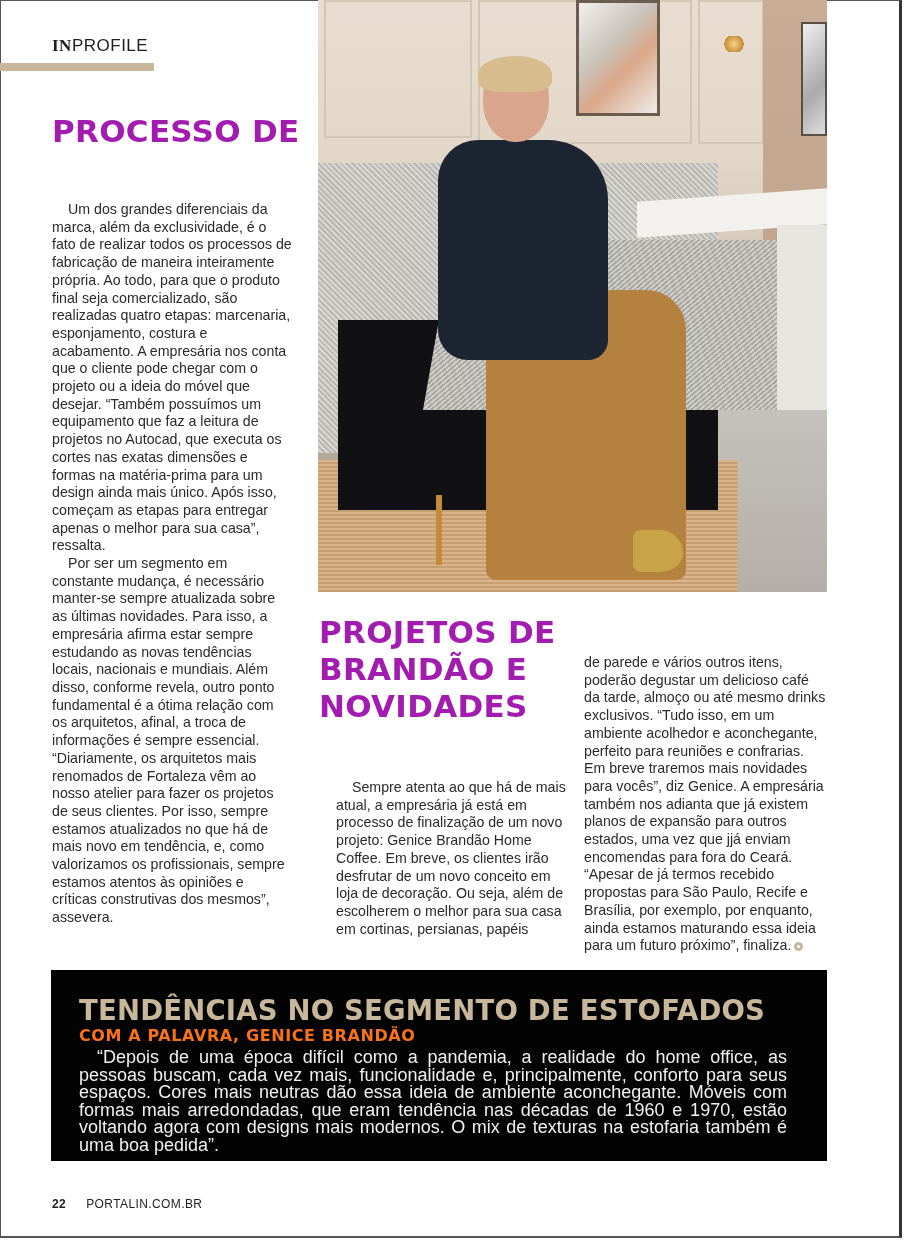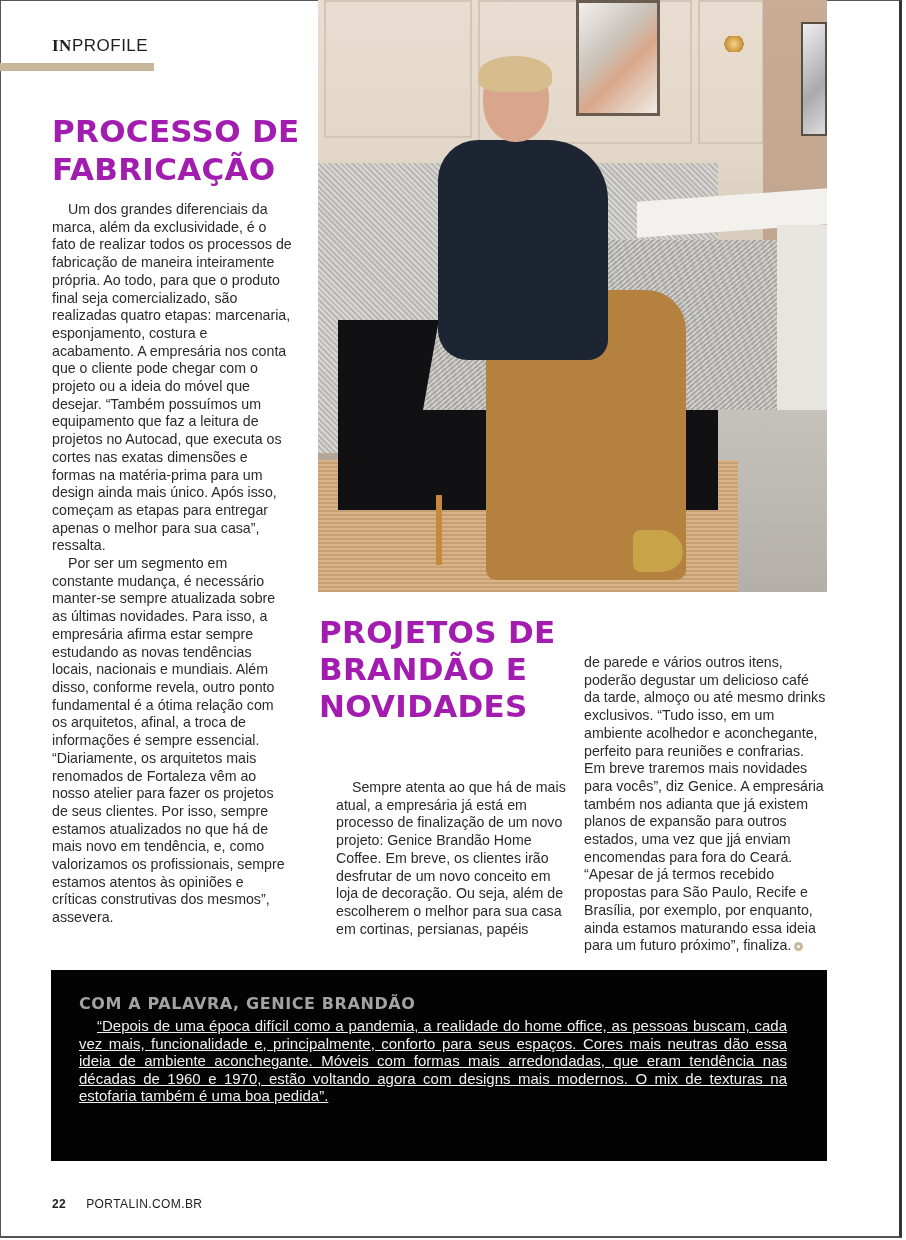--- a/index.html
+++ b/index.html
@@ -136,47 +136,46 @@
   .trends-box {
     position: absolute; left: 51px; top: 970px; width: 776px; height: 191px;
     background: #030303; box-sizing: border-box; padding: 24px 28px 0 28px;
   }
   .trends-title {
     margin: 0; color: #c9b79c; font-size: 27.5px; line-height: 32px; font-weight: 800;
     letter-spacing: 0.2px;
     font-family: "DejaVu Sans", "Liberation Sans", sans-serif;
   }
   .trends-subtitle {
-    margin: 0; color: #a3a3a3; font-size: 16px; line-height: 19px; font-weight: 700;
+    margin: 0; color: #f97316; font-size: 16px; line-height: 19px; font-weight: 700;
     letter-spacing: 0.6px;
     font-family: "DejaVu Sans", "Liberation Sans", sans-serif;
   }
   .trends-quote {
-    margin: 4px 12px 0 0; color: #f0f0f0; font-size: 15px; line-height: 17.6px;
-    text-indent: 18px; text-align: justify; text-decoration: underline;
+    margin: 4px 12px 0 0; color: #f0f0f0; font-size: 18px; line-height: 17.6px;
+    text-indent: 18px; text-align: justify;
   }
 
   .folio {
     position: absolute; left: 52px; top: 1197px; font-size: 12px; letter-spacing: 0.4px; color: #222;
   }
   .folio b { font-weight: 700; margin-right: 20px; }
 </style>
 </head>
 <body>
 
 <div class="page-frame"></div>
 
 <div class="section-tag">
   <b>IN</b><span class="light">PROFILE</span>
 </div>
 <div class="tag-bar"></div>
 
 <h2 class="headline h-left">
   <span>PROCESSO DE</span><br>
-  <span>FABRICAÇÃO</span>
 </h2>
 
 <div class="body-col col-left">
   <p>Um dos grandes diferenciais da marca, além da exclusividade, é o fato de realizar todos os processos de fabricação de maneira inteiramente própria. Ao todo, para que o produto final seja comercializado, são realizadas quatro etapas: marcenaria, esponjamento, costura e acabamento. A empresária nos conta que o cliente pode chegar com o projeto ou a ideia do móvel que desejar. “Também possuímos um equipamento que faz a leitura de projetos no Autocad, que executa os cortes nas exatas dimensões e formas na matéria-prima para um design ainda mais único. Após isso, começam as etapas para entregar apenas o melhor para sua casa”, ressalta.</p>
   <p>Por ser um segmento em constante mudança, é necessário manter-se sempre atualizada sobre as últimas novidades. Para isso, a empresária afirma estar sempre estudando as novas tendências locais, nacionais e mundiais. Além disso, conforme revela, outro ponto fundamental é a ótima relação com os arquitetos, afinal, a troca de informações é sempre essencial. “Diariamente, os arquitetos mais renomados de Fortaleza vêm ao nosso atelier para fazer os projetos de seus clientes. Por isso, sempre estamos atualizados no que há de mais novo em tendência, e, como valorizamos os profissionais, sempre estamos atentos às opiniões e críticas construtivas dos mesmos”, assevera.</p>
 </div>
 
 <div class="photo" aria-label="Woman in navy pinstripe blazer and camel trousers seated on a grey upholstered bench in a decorated room">
   <div class="wall-panel" style="left:6px;top:0;width:144px;height:134px;"></div>
   <div class="wall-panel" style="left:160px;top:0;width:210px;height:140px;"></div>
@@ -208,19 +207,20 @@
 
 <div class="body-col col-mid">
   <p>Sempre atenta ao que há de mais atual, a empresária já está em processo de finalização de um novo projeto: Genice Brandão Home Coffee. Em breve, os clientes irão desfrutar de um novo conceito em loja de decoração. Ou seja, além de escolherem o melhor para sua casa em cortinas, persianas, papéis</p>
 </div>
 
 <div class="body-col col-right">
   <p><span>de parede e vários outros itens, poderão degustar um delicioso café da tarde, almoço ou até mesmo drinks exclusivos. “Tudo isso, em um ambiente acolhedor e aconchegante, perfeito para reuniões e confrarias. Em breve traremos mais novidades para vocês”, diz Genice. A empresária também nos adianta que já existem planos de expansão para outros estados, uma vez que jjá enviam encomendas para fora do Ceará. “Apesar de já termos recebido propostas para São Paulo, Recife e Brasília, por exemplo, por enquanto, ainda estamos maturando essa ideia para um futuro próximo”, finaliza.</span><span class="end-mark"></span></p>
 </div>
 
 <div class="trends-box">
+  <h3 class="trends-title">TENDÊNCIAS NO SEGMENTO DE ESTOFADOS</h3>
   <h4 class="trends-subtitle">COM A PALAVRA, GENICE BRANDÃO</h4>
   <p class="trends-quote">“Depois de uma época difícil como a pandemia, a realidade do home office, as pessoas buscam, cada vez mais, funcionalidade e, principalmente, conforto para seus espaços. Cores mais neutras dão essa ideia de ambiente aconchegante. Móveis com formas mais arredondadas, que eram tendência nas décadas de 1960 e 1970, estão voltando agora com designs mais modernos. O mix de texturas na estofaria também é uma boa pedida”.</p>
 </div>
 
 <div class="folio">
   <b>22</b><span>PORTALIN.COM.BR</span>
 </div>
 
 </body></html>

